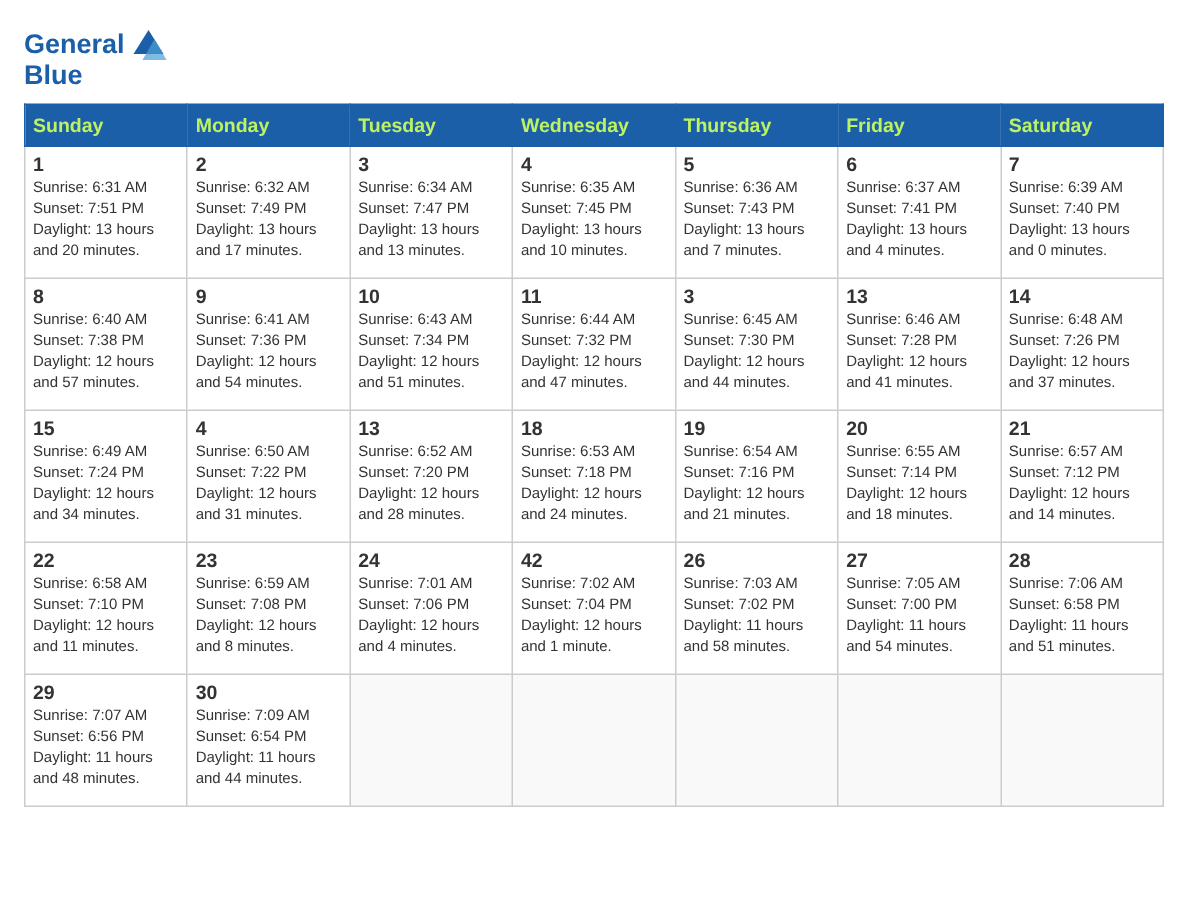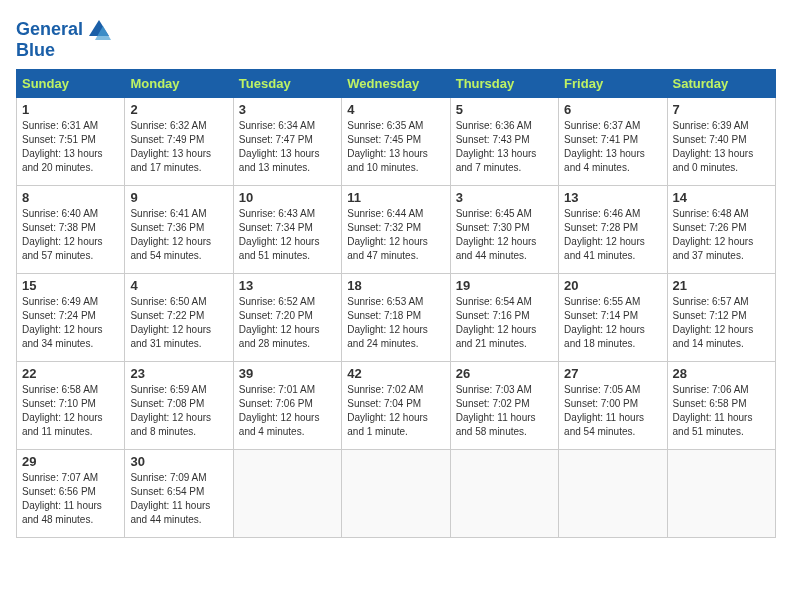--- a/index.html
+++ b/index.html
@@ -213,21 +213,21 @@
       <tr>
         <td>
         <span class="day-num">22</span>
         <span class="day-detail">Sunrise: 6:58 AM<br>Sunset: 7:10 PM<br>Daylight: 12 hours and 11 minutes.</span>
       </td>
         <td>
         <span class="day-num">23</span>
         <span class="day-detail">Sunrise: 6:59 AM<br>Sunset: 7:08 PM<br>Daylight: 12 hours and 8 minutes.</span>
       </td>
         <td>
-        <span class="day-num">39</span>
+        <span class="day-num">24</span>
         <span class="day-detail">Sunrise: 7:01 AM<br>Sunset: 7:06 PM<br>Daylight: 12 hours and 4 minutes.</span>
       </td>
         <td>
         <span class="day-num">42</span>
         <span class="day-detail">Sunrise: 7:02 AM<br>Sunset: 7:04 PM<br>Daylight: 12 hours and 1 minute.</span>
       </td>
         <td>
         <span class="day-num">26</span>
         <span class="day-detail">Sunrise: 7:03 AM<br>Sunset: 7:02 PM<br>Daylight: 11 hours and 58 minutes.</span>
       </td>

